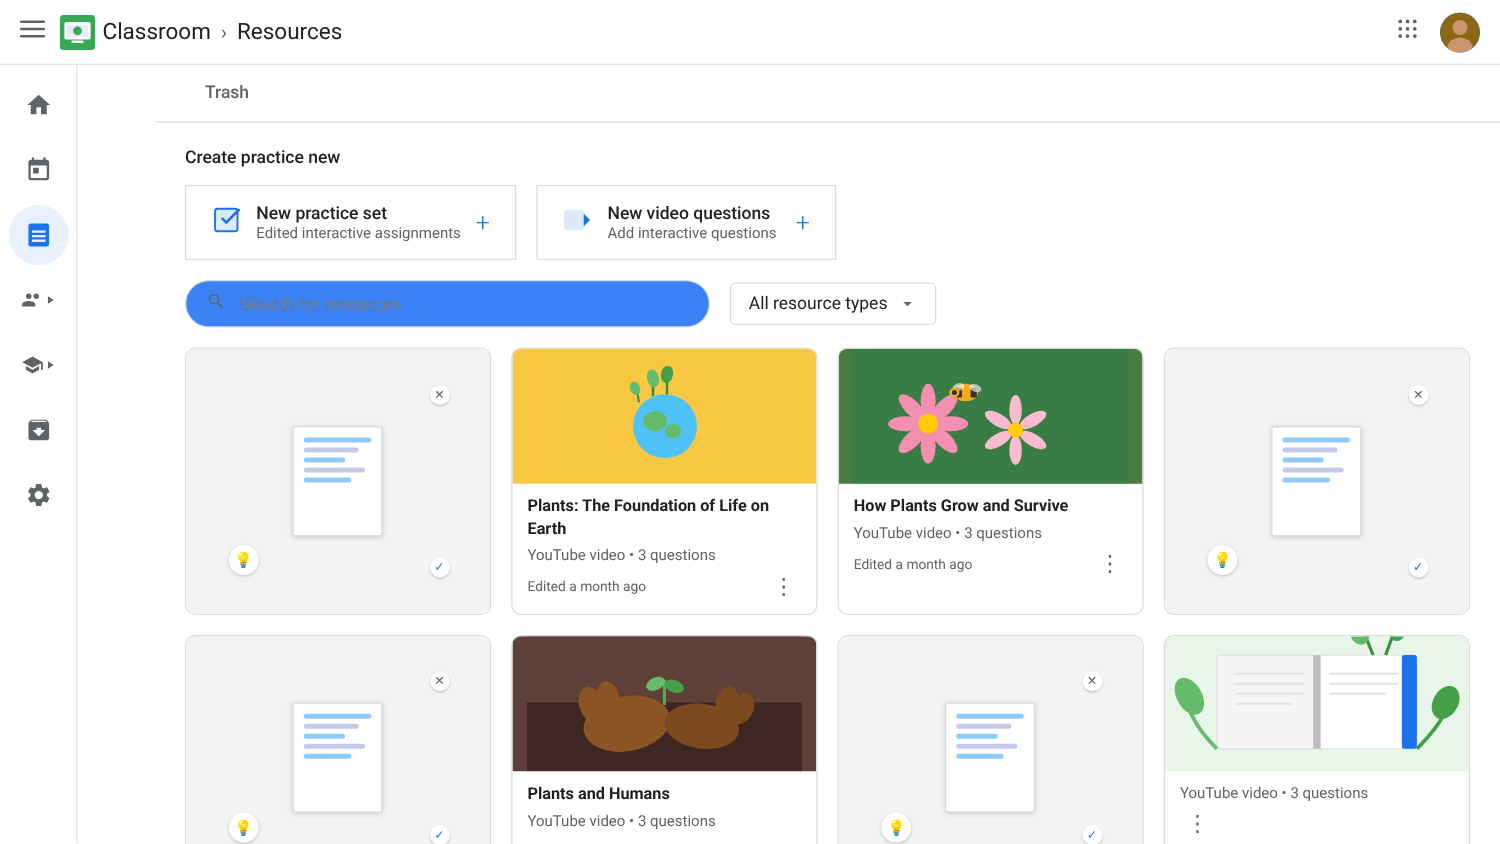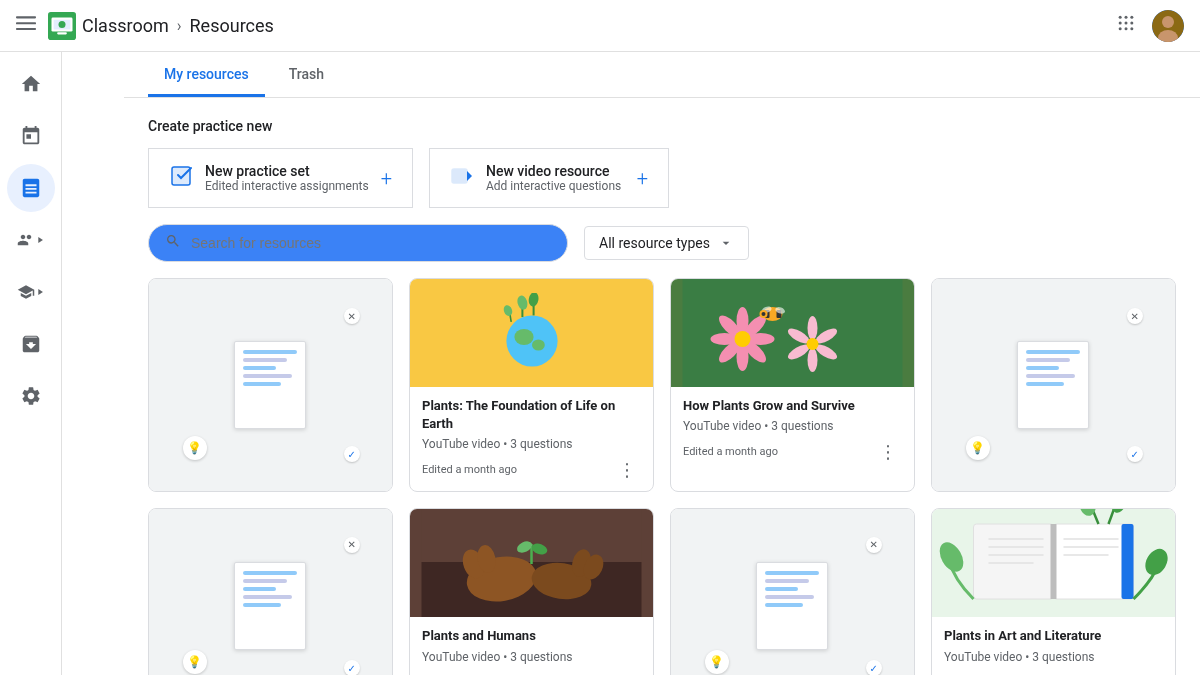--- a/index.html
+++ b/index.html
@@ -390,21 +390,20 @@
   <div class="sidebar-icon">
     <svg width="22" height="22" viewBox="0 0 24 24" fill="#5f6368">
         <path d="M19.14 12.94c.04-.3.06-.61.06-.94 0-.32-.02-.64-.07-.94l2.03-1.58a.49.49 0 0 0 .12-.61l-1.92-3.32a.49.49 0 0 0-.59-.22l-2.39.96c-.5-.38-1.03-.7-1.62-.94l-.36-2.54a.484.484 0 0 0-.48-.41h-3.84c-.24 0-.43.17-.47.41l-.36 2.54c-.59.24-1.13.57-1.62.94l-2.39-.96a.47.47 0 0 0-.59.22L2.74 8.87a.47.47 0 0 0 .12.61l2.03 1.58c-.05.3-.09.63-.09.94s.02.64.07.94l-2.03 1.58a.49.49 0 0 0-.12.61l1.92 3.32c.12.22.37.29.59.22l2.39-.96c.5.38 1.03.7 1.62.94l.36 2.54c.05.24.24.41.48.41h3.84c.24 0 .44-.17.47-.41l.36-2.54c.59-.24 1.13-.56 1.62-.94l2.39.96c.22.08.47 0 .59-.22l1.92-3.32a.47.47 0 0 0-.12-.61l-2.01-1.58zM12 15.6c-1.98 0-3.6-1.62-3.6-3.6s1.62-3.6 3.6-3.6 3.6 1.62 3.6 3.6-1.62 3.6-3.6 3.6z"></path>
       </svg>
   </div>
 </div>
 
 <div class="main">
 
   <div class="tabs">
-    <div class="tab active">My resources</div>
     <div class="tab">Trash</div>
   </div>
 
   <div class="create-section">
     <div class="create-title">Create practice new</div>
     <div class="create-cards">
 
       <div class="create-card">
         <span>
           <svg width="24" height="24" viewBox="0 0 24 24">
@@ -421,21 +420,21 @@
       </div>
 
       <div class="create-card">
         <span>
           <svg width="24" height="24" viewBox="0 0 24 24">
             <rect x="2" y="5" width="15" height="14" rx="2" fill="#1a73e8" opacity="0.15" stroke="#1a73e8" stroke-width="1.5"></rect>
             <polygon points="22,12 17,7 17,17" fill="#1a73e8"></polygon>
           </svg>
         </span>
         <div class="create-card-text">
-          <div class="create-card-title">New video resource</div>
+          <div class="create-card-title">New video questions</div>
           <div class="create-card-sub">Add interactive questions</div>
         </div>
         <span class="create-card-plus">+</span>
       </div>
     </div>
   </div>
 
   <div class="search-section">
     <div class="search-box">
       <span class="search-icon-wrap">
@@ -675,21 +674,20 @@
           <ellipse cx="175" cy="-6" rx="7" ry="10" fill="#43a047" transform="rotate(15 175 -6)"></ellipse>
 
           <path d="M 30 90 Q 10 70 5 50" stroke="#66bb6a" stroke-width="3" fill="none"></path>
           <ellipse cx="8" cy="48" rx="10" ry="16" fill="#66bb6a" transform="rotate(-30 8 48)"></ellipse>
 
           <path d="M 190 90 Q 210 70 215 55" stroke="#43a047" stroke-width="3" fill="none"></path>
           <ellipse cx="213" cy="53" rx="10" ry="14" fill="#43a047" transform="rotate(30 213 53)"></ellipse>
         </svg>
       </div>
       <div class="resource-info">
-        <div class="resource-title">Plants in Art and Literature</div>
         <div class="resource-meta">
           <span>YouTube video</span> • <span>3 questions</span>
         </div>
         <div class="resource-footer">
 
           <div class="more-icon">⋮</div>
         </div>
       </div>
     </div>
 

